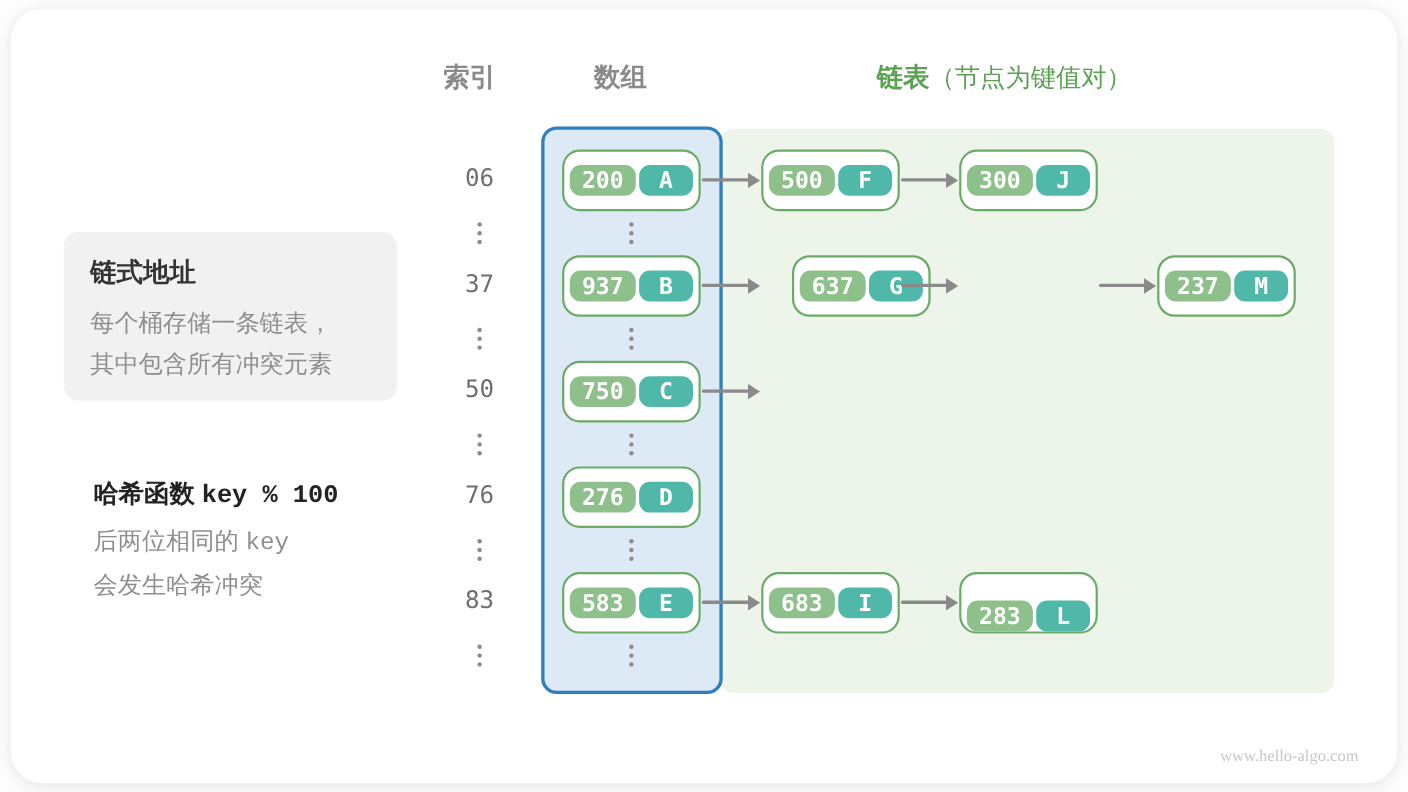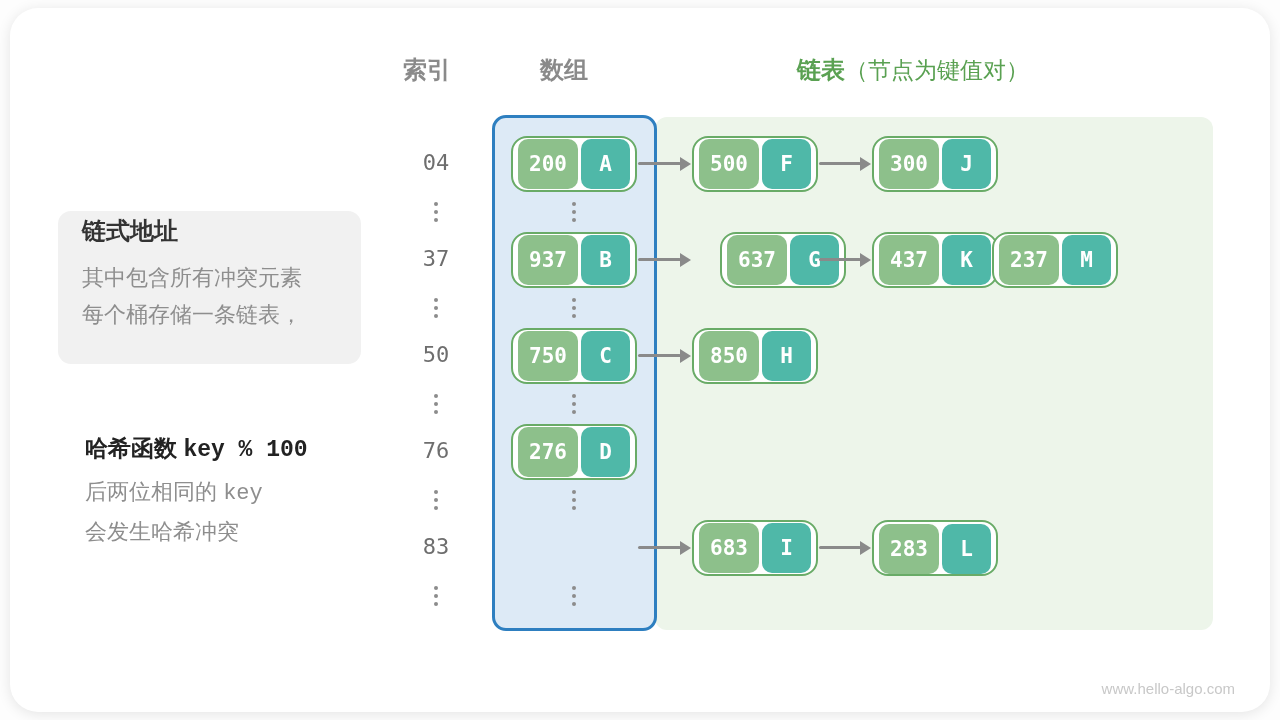--- a/index.html
+++ b/index.html
@@ -9,21 +9,21 @@
     border-radius:28px;box-shadow:0 2px 14px rgba(0,0,0,0.10);}
   .layer{position:absolute;left:0;top:0;width:1280px;height:720px;}
 
   
   .hdr{position:absolute;top:54px;font-size:24px;font-weight:700;color:var(--hdr-gray);white-space:nowrap;}
   .hdr-list{color:var(--hdr-green);}
   .hdr-note{font-weight:400;font-size:23px;color:var(--hdr-green);}
 
   
   .side-card{position:absolute;left:58px;top:211px;width:303px;height:153px;background:var(--side-bg);
-    border-radius:13px;box-sizing:border-box;padding:4px 24px;}
+    border-radius:13px;box-sizing:border-box;padding:20px 24px;}
   .side-title{font-size:24px;font-weight:700;color:#333;margin-bottom:12px;}
   .side-line{font-size:22px;color:var(--txt-gray);line-height:37px;}
 
   
   .hash-note{position:absolute;left:85px;top:433px;}
   .hash-title{font-size:23px;font-weight:700;color:#222;}
   .mono{font-family:Liberation Mono, monospace;}
   .hash-line{font-size:22px;color:var(--txt-gray);line-height:38px;margin-top:9px;}
   .hash-line + .hash-line{margin-top:0;}
 
@@ -31,71 +31,71 @@
   .list-bg{position:absolute;left:655px;top:117px;width:558px;height:513px;background:var(--list-bg);
     border-radius:12px;}
   .array-box{position:absolute;left:492px;top:115px;width:165px;height:516px;background:var(--array-bg);
     border:3px solid var(--array-border);border-radius:14px;box-sizing:border-box;}
 
   
   .idx-label{position:absolute;width:70px;text-align:center;font-family:"DejaVu Sans Mono","Liberation Mono",monospace;
     font-size:22px;color:#6e6e6e;}
   .pair-node{position:absolute;width:126px;height:56px;background:#fff;border:2px solid var(--node-border);
     border-radius:16px;box-sizing:border-box;display:flex;align-items:center;padding:0 5px;gap:3px;}
-  .cell{height:50px;border-radius:10px;display:flex;align-items:center;justify-content:center;
+  .cell{height:28px;border-radius:10px;display:flex;align-items:center;justify-content:center;
     color:#fff;font-family:"DejaVu Sans Mono","Liberation Mono",monospace;font-size:21px;font-weight:700;}
   .cell.key{width:60px;background:var(--key-green);}
   .cell.val{width:49px;background:var(--val-teal);}
   .arrow{position:absolute;height:3px;background:var(--arrow);border-radius:2px;}
   .arrow::after{content:"";position:absolute;right:-10px;top:50%;transform:translateY(-50%);
     width:0;height:0;border-left:11px solid var(--arrow);border-top:7px solid transparent;
     border-bottom:7px solid transparent;}
   .vdots{position:absolute;width:8px;display:flex;flex-direction:column;align-items:center;gap:4px;}
   .vdots .dot{width:4px;height:4px;border-radius:50%;background:#8c8c8c;}
 
-  .watermark{position:absolute;right:45px;bottom:23px;font-family:Liberation Sans, sans-serif;
+  .watermark{position:absolute;right:45px;bottom:23px;font-family:Liberation Serif, serif;
     font-size:15px;color:var(--wm);}
 </style>
 </head>
 <body>
 
 <div id="canvas">
   <div class="card"></div>
 
   <div class="layer">
 
     <div class="hdr" style="left:403px;">索引</div>
     <div class="hdr" style="left:540px;">数组</div>
     <div class="hdr hdr-list" style="left:797px;">
       <span>链表</span><span class="hdr-note">（节点为键值对）</span>
     </div>
 
     <div class="side-card">
       <div class="side-title">链式地址</div>
+      <div class="side-line">每个桶存储一条链表，</div>
       <div class="side-line">其中包含所有冲突元素</div>
-      <div class="side-line">每个桶存储一条链表，</div>
     </div>
 
     <div class="hash-note">
       <div class="hash-title">
         <span>哈希函数</span>
         <span class="mono">key % 100</span>
       </div>
       <div class="hash-line">
         <span>后两位相同的</span>
         <span class="mono">key</span>
       </div>
       <div class="hash-line">会发生哈希冲突</div>
     </div>
 
     <div class="list-bg"></div>
     <div class="array-box"></div>
 
     <div id="rows-layer" class="layer">
-        <div class="idx-label" style="left: 401px; top: 150px;">04</div>
+        <div class="idx-label" style="left: 401px; top: 150px;">06</div>
         <div class="pair-node" style="left: 511px; top: 136px;">
           <div class="cell key">200</div>
           <div class="cell val">A</div>
         </div>
         <div class="arrow" style="left: 638px; top: 162px; width: 43px;"></div>
         <div class="pair-node" style="left: 692px; top: 136px;">
           <div class="cell key">500</div>
           <div class="cell val">F</div>
         </div>
         <div class="arrow" style="left: 819px; top: 162px; width: 42px;"></div>
@@ -117,49 +117,41 @@
         <div class="pair-node" style="left: 511px; top: 232px;">
           <div class="cell key">937</div>
           <div class="cell val">B</div>
         </div>
         <div class="arrow" style="left: 638px; top: 258px; width: 43px;"></div>
         <div class="pair-node" style="left: 692px; top: 232px; margin-left: 28px;">
           <div class="cell key">637</div>
           <div class="cell val">G</div>
         </div>
         <div class="arrow" style="left: 819px; top: 258px; width: 42px;"></div>
-        <div class="pair-node" style="left: 872px; top: 232px;">
-          <div class="cell key">437</div>
-          <div class="cell val">K</div>
-        </div>
         <div class="arrow" style="left: 999px; top: 258px; width: 42px;"></div>
-        <div class="pair-node" style="left: 992px; top: 232px;">
+        <div class="pair-node" style="left: 1052px; top: 232px;">
           <div class="cell key">237</div>
           <div class="cell val">M</div>
         </div>
         <div class="vdots" style="left: 432px; top: 298px;">
           <span class="dot"></span>
           <span class="dot"></span>
           <span class="dot"></span>
         </div>
         <div class="vdots" style="left: 570px; top: 298px;">
           <span class="dot"></span>
           <span class="dot"></span>
           <span class="dot"></span>
         </div>
         <div class="idx-label" style="left: 401px; top: 342px;">50</div>
         <div class="pair-node" style="left: 511px; top: 328px;">
           <div class="cell key">750</div>
           <div class="cell val">C</div>
         </div>
         <div class="arrow" style="left: 638px; top: 354px; width: 43px;"></div>
-        <div class="pair-node" style="left: 692px; top: 328px;">
-          <div class="cell key">850</div>
-          <div class="cell val">H</div>
-        </div>
         <div class="vdots" style="left: 432px; top: 394px;">
           <span class="dot"></span>
           <span class="dot"></span>
           <span class="dot"></span>
         </div>
         <div class="vdots" style="left: 570px; top: 394px;">
           <span class="dot"></span>
           <span class="dot"></span>
           <span class="dot"></span>
         </div>
@@ -172,20 +164,24 @@
           <span class="dot"></span>
           <span class="dot"></span>
           <span class="dot"></span>
         </div>
         <div class="vdots" style="left: 570px; top: 490px;">
           <span class="dot"></span>
           <span class="dot"></span>
           <span class="dot"></span>
         </div>
         <div class="idx-label" style="left: 401px; top: 534px;">83</div>
+        <div class="pair-node" style="left: 511px; top: 520px;">
+          <div class="cell key">583</div>
+          <div class="cell val">E</div>
+        </div>
         <div class="arrow" style="left: 638px; top: 546px; width: 43px;"></div>
         <div class="pair-node" style="left: 692px; top: 520px;">
           <div class="cell key">683</div>
           <div class="cell val">I</div>
         </div>
         <div class="arrow" style="left: 819px; top: 546px; width: 42px;"></div>
         <div class="pair-node" style="left: 872px; top: 520px; align-items: flex-end;">
           <div class="cell key">283</div>
           <div class="cell val">L</div>
         </div>

